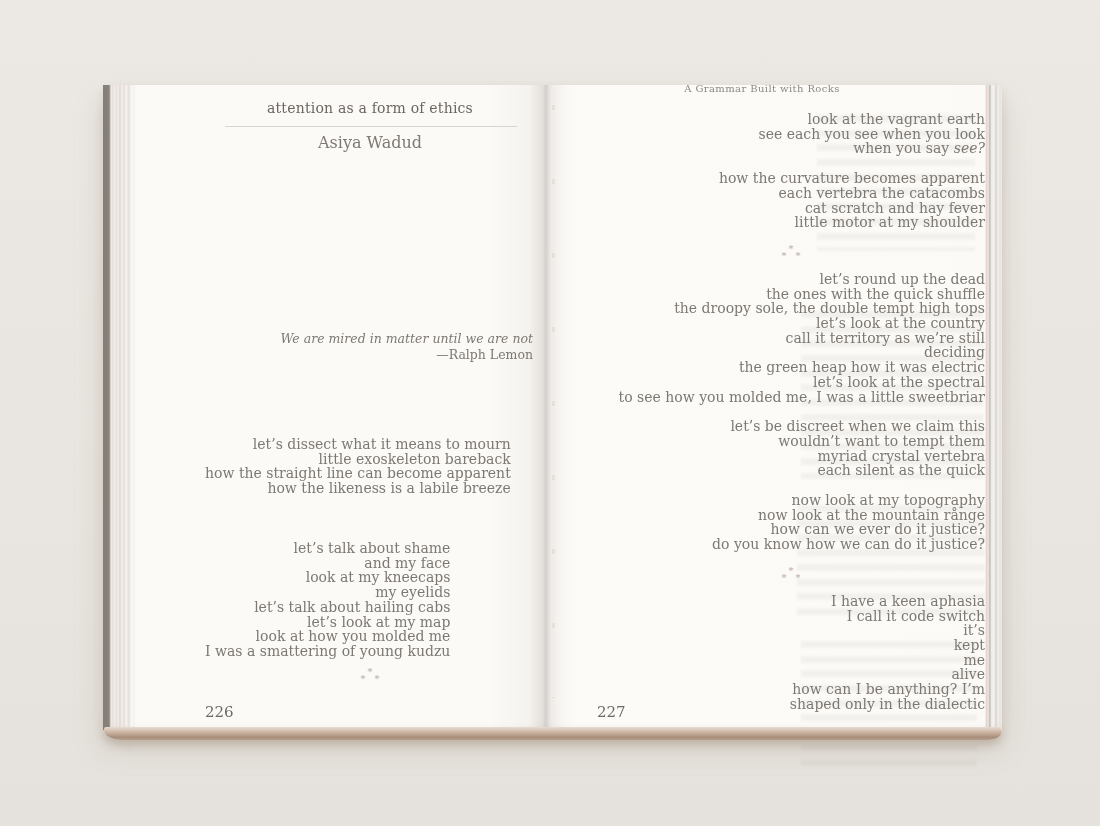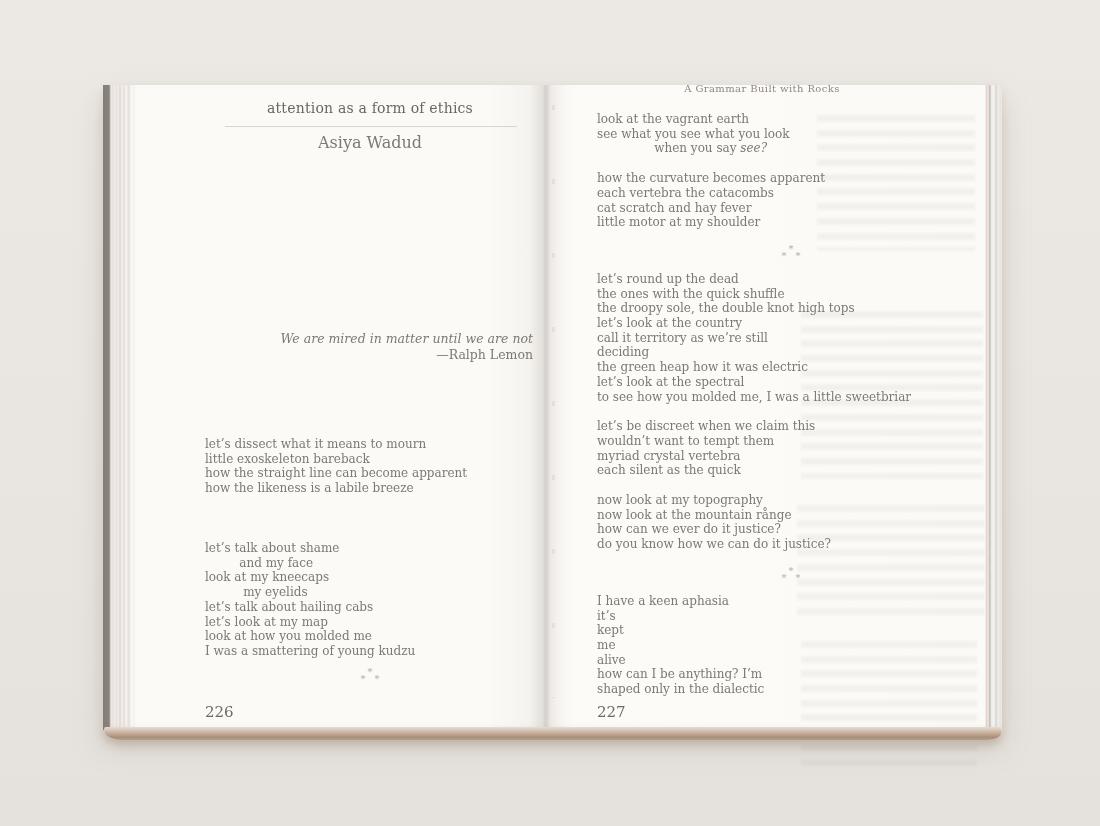--- a/index.html
+++ b/index.html
@@ -51,21 +51,21 @@
   .lp-content{position:absolute;left:70px;top:0;width:330px;height:100%;}
   .rp-content{position:absolute;left:52px;top:0;width:388px;height:100%;}
   .page-title{
     position:absolute;top:15px;left:0;width:330px;text-align:center;
     font-size:14px;color:#6c6660;letter-spacing:0.2px;
   }
   .title-rule{position:absolute;top:41px;left:20px;width:292px;height:1px;background:#d8d4d0;}
   .author{position:absolute;top:48px;left:0;width:330px;text-align:center;font-size:16px;color:#7e7973;}
   .epigraph{position:absolute;top:246px;left:0;width:328px;text-align:right;font-size:12.5px;line-height:16px;color:#7d7872;}
   .epi-quote{font-style:italic;}
-  .poem-line{white-space:pre;font-size:12px;line-height:14.7px;color:#7d7872;}
+  .poem-line{white-space:pre;font-size:14px;line-height:14.7px;color:#7d7872;text-align:right;}
   .abs-stanza{position:absolute;left:0;}
   .s1{top:352px;}
   .s2{top:456px;}
   .asterism{
     display:flex;flex-direction:column;align-items:center;
     color:#b5a6a2;font-size:10px;line-height:7px;margin:5px 0 13px 0;
   }
   .asterism .ast-bottom{letter-spacing:3px;padding-left:3px;}
   .lp-ast{position:absolute;top:578px;left:0;width:330px;}
   .page-num{position:absolute;top:618px;left:0;width:330px;text-align:left;font-size:15px;color:#6e6963;}
@@ -138,37 +138,37 @@
       <div class="gutter-ticks"></div>
       <div class="ghost g1"></div>
       <div class="ghost g2"></div>
       <div class="ghost g3"></div>
       <div class="ghost g4"></div>
       <div class="rp-content">
         <div class="running-head">A Grammar Built with Rocks</div>
         <div class="blocks">
             <div class="stanza">
               <div class="poem-line">look at the vagrant earth</div>
-              <div class="poem-line">see what you see what you look</div>
+              <div class="poem-line">see each you see when you look</div>
               <div class="poem-line">               when you say <i>see?</i></div>
             </div>
             <div class="stanza">
               <div class="poem-line">how the curvature becomes apparent</div>
               <div class="poem-line">each vertebra the catacombs</div>
               <div class="poem-line">cat scratch and hay fever</div>
               <div class="poem-line">little motor at my shoulder</div>
             </div>
             <div class="asterism">
               <span class="ast-top">*</span>
               <span class="ast-bottom">* *</span>
             </div>
             <div class="stanza">
               <div class="poem-line">let’s round up the dead</div>
               <div class="poem-line">the ones with the quick shuffle</div>
-              <div class="poem-line">the droopy sole, the double knot high tops</div>
+              <div class="poem-line">the droopy sole, the double tempt high tops</div>
               <div class="poem-line">let’s look at the country</div>
               <div class="poem-line">call it territory as we’re still</div>
               <div class="poem-line">deciding</div>
               <div class="poem-line">the green heap how it was electric</div>
               <div class="poem-line">let’s look at the spectral</div>
               <div class="poem-line">to see how you molded me, I was a little sweetbriar</div>
             </div>
             <div class="stanza">
               <div class="poem-line">let’s be discreet when we claim this</div>
               <div class="poem-line">wouldn’t want to tempt them</div>
@@ -180,20 +180,21 @@
               <div class="poem-line">now look at the mountain rånge</div>
               <div class="poem-line">how can we ever do it justice?</div>
               <div class="poem-line">do you know how we can do it justice?</div>
             </div>
             <div class="asterism">
               <span class="ast-top">*</span>
               <span class="ast-bottom">* *</span>
             </div>
             <div class="stanza">
               <div class="poem-line">I have a keen aphasia</div>
+              <div class="poem-line">I call it code switch</div>
               <div class="poem-line">it’s</div>
               <div class="poem-line">kept</div>
               <div class="poem-line">me</div>
               <div class="poem-line">alive</div>
               <div class="poem-line">how can I be anything? I’m</div>
               <div class="poem-line">shaped only in the dialectic</div>
             </div>
           </div>
         <div class="page-num">227</div>
       </div>

